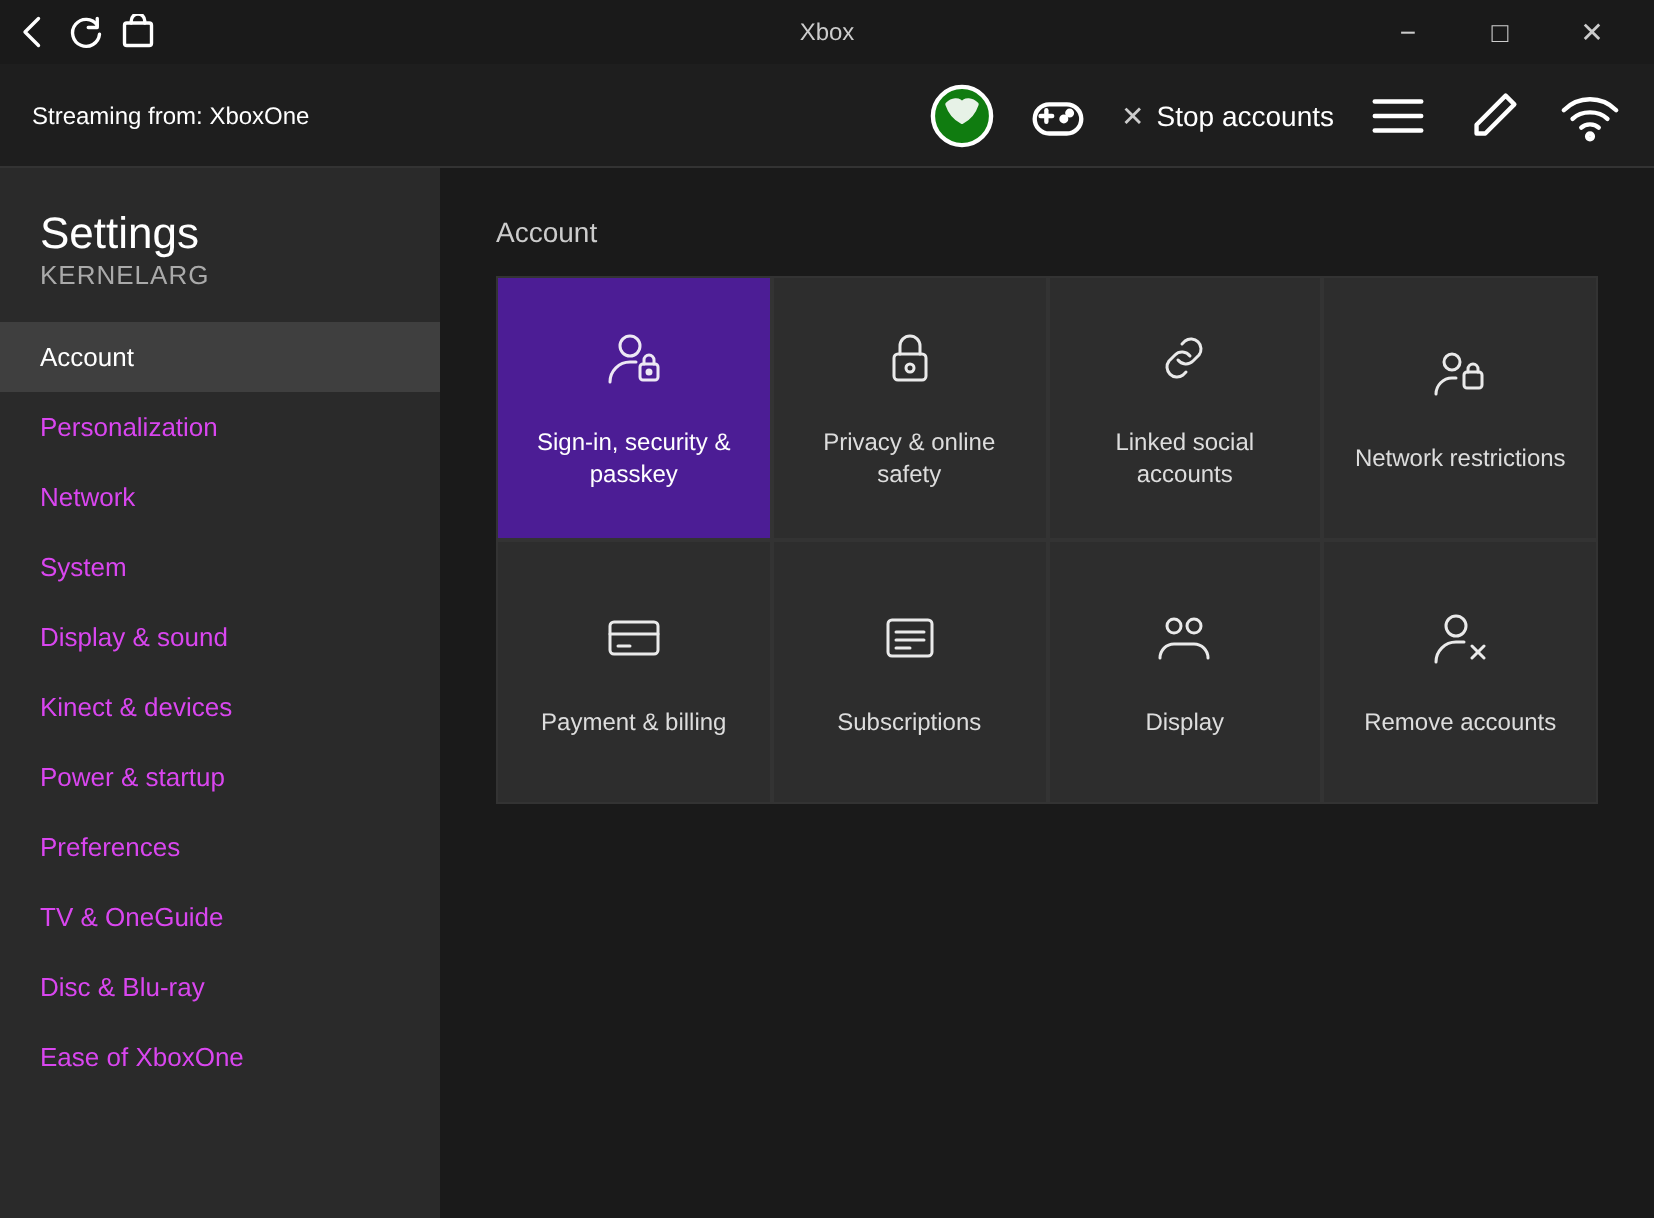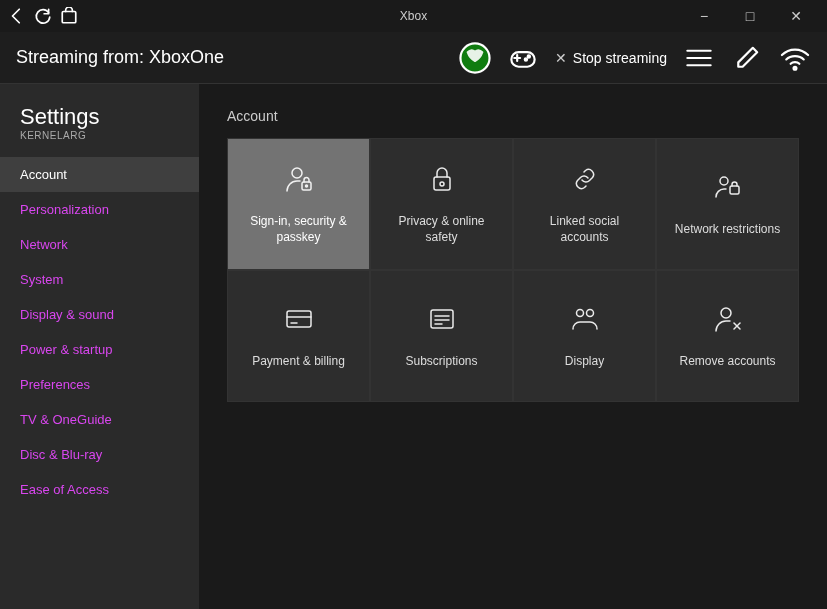--- a/index.html
+++ b/index.html
@@ -55,21 +55,21 @@
     .app-header {
       height: 52px;
       background: #1e1e1e;
       display: flex;
       align-items: center;
       padding: 0 16px;
       gap: 12px;
       border-bottom: 1px solid #333;
     }
     .app-header-title {
-      font-size: 18px;
+      font-size: 12px;
       color: #fff;
       flex: 1;
     }
     .header-icons {
       display: flex;
       align-items: center;
       gap: 16px;
     }
     .header-icon-btn {
       background: transparent;
@@ -97,35 +97,35 @@
     }
 
     
     .main-layout {
       display: flex;
       height: calc(609px - 32px - 52px);
     }
 
     
     .sidebar {
-      width: 199px;
+      width: 220px;
       background: #2a2a2a;
       padding: 20px 0;
       flex-shrink: 0;
     }
     .sidebar-header {
       padding: 0 20px 16px 20px;
     }
     .sidebar-title {
       font-size: 22px;
       font-weight: 300;
       color: #fff;
     }
     .sidebar-subtitle {
-      font-size: 10px;
+      font-size: 13px;
       color: #aaa;
       text-transform: uppercase;
       letter-spacing: 0.5px;
     }
     .sidebar-item {
       padding: 10px 20px;
       font-size: 13px;
       color: #d946ef;
       cursor: pointer;
       transition: background 0.15s;
@@ -164,21 +164,21 @@
       flex-direction: column;
       align-items: center;
       justify-content: center;
       padding: 24px 12px;
       cursor: pointer;
       transition: background 0.15s;
       min-height: 120px;
       gap: 12px;
     }
     .settings-tile.active {
-      background: #737373;
+      background: #4c1d95;
     }
     .tile-icon {
       font-size: 28px;
       color: #fff;
       opacity: 0.9;
     }
     .tile-label {
       font-size: 12px;
       color: #ddd;
       text-align: center;
@@ -244,21 +244,21 @@
         <rect x="3" y="7" width="16" height="10" rx="5"></rect>
         <line x1="7" y1="9" x2="7" y2="13"></line>
         <line x1="5" y1="11" x2="9" y2="11"></line>
         <circle cx="15" cy="10" r="0.8" fill="#ccc"></circle>
         <circle cx="13" cy="12" r="0.8" fill="#ccc"></circle>
       </svg>
     </button>
 
     <button class="stop-streaming-btn">
       <span class="x-icon">✕</span>
-      <span>Stop streaming</span>
+      <span>Stop accounts</span>
     </button>
 
     <button class="header-icon-btn">
       <svg width="22" height="22" viewBox="0 0 22 22" stroke="#ccc" stroke-width="1.5" fill="none">
         <line x1="3" y1="6" x2="19" y2="6"></line>
         <line x1="3" y1="11" x2="19" y2="11"></line>
         <line x1="3" y1="16" x2="19" y2="16"></line>
       </svg>
     </button>
 
@@ -284,25 +284,26 @@
   <div class="sidebar">
     <div class="sidebar-header">
       <div class="sidebar-title">Settings</div>
       <div class="sidebar-subtitle">KERNELARG</div>
     </div>
     <div class="sidebar-item active">Account</div>
     <div class="sidebar-item">Personalization</div>
     <div class="sidebar-item">Network</div>
     <div class="sidebar-item">System</div>
     <div class="sidebar-item">Display &amp; sound</div>
+    <div class="sidebar-item">Kinect &amp; devices</div>
     <div class="sidebar-item">Power &amp; startup</div>
     <div class="sidebar-item">Preferences</div>
     <div class="sidebar-item">TV &amp; OneGuide</div>
     <div class="sidebar-item">Disc &amp; Blu-ray</div>
-    <div class="sidebar-item">Ease of Access</div>
+    <div class="sidebar-item">Ease of XboxOne</div>
   </div>
 
   <div class="content-area">
     <div class="section-title">Account</div>
     <div class="settings-grid">
 
       <div class="settings-tile active">
         <span class="tile-icon">
           <svg viewBox="0 0 32 32" stroke="#fff" stroke-width="1.5" fill="none">
             <circle cx="14" cy="10" r="5"></circle>

